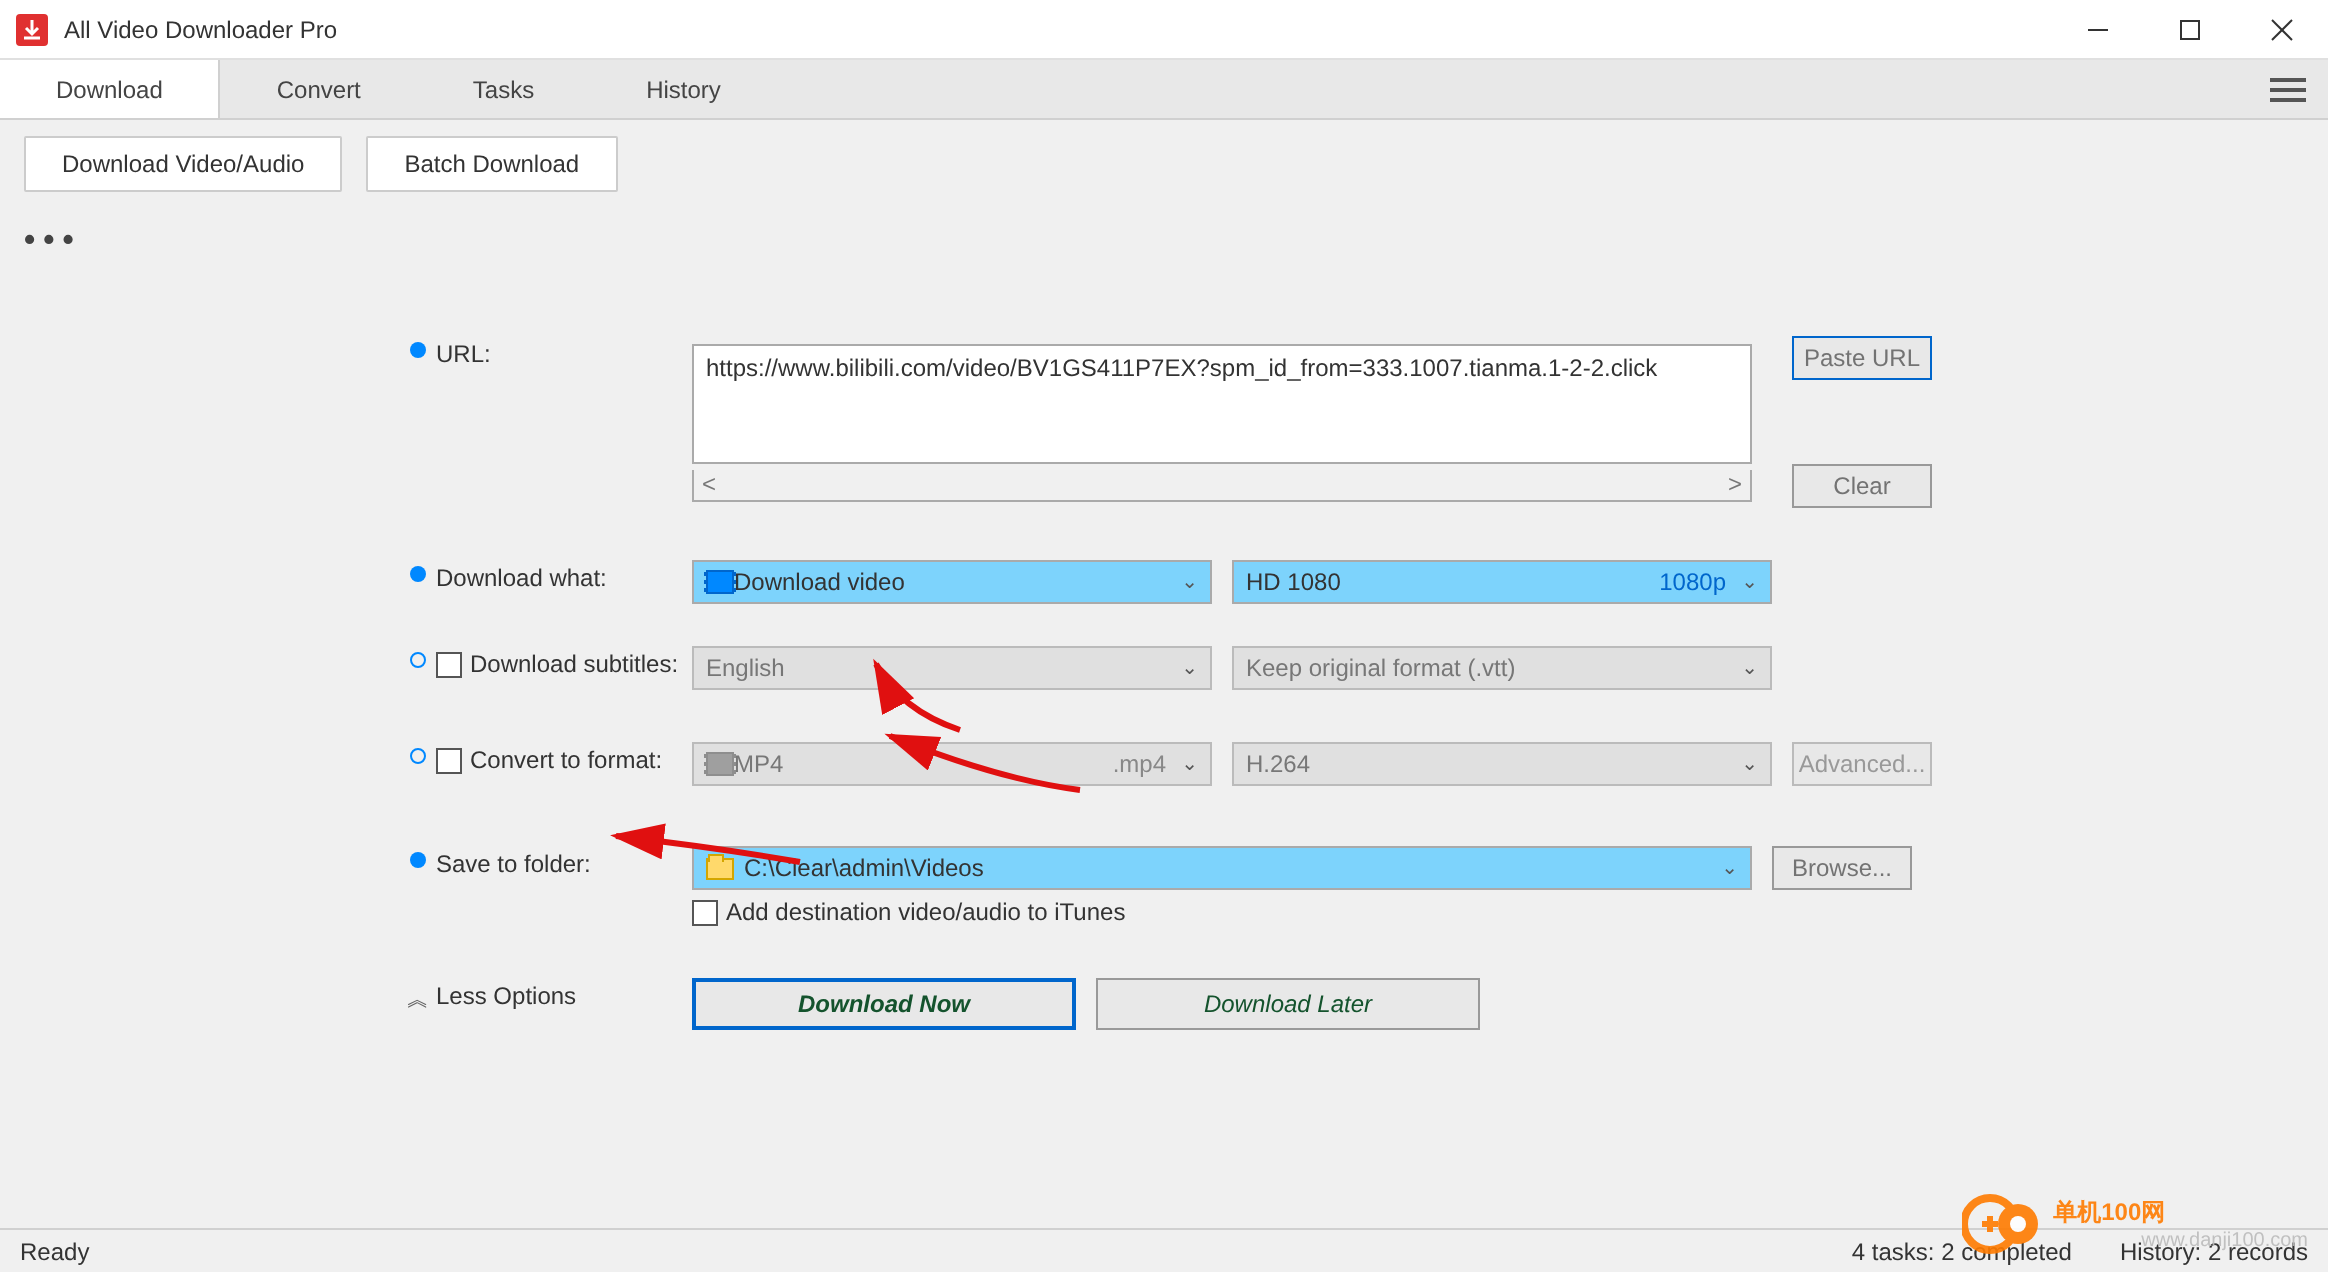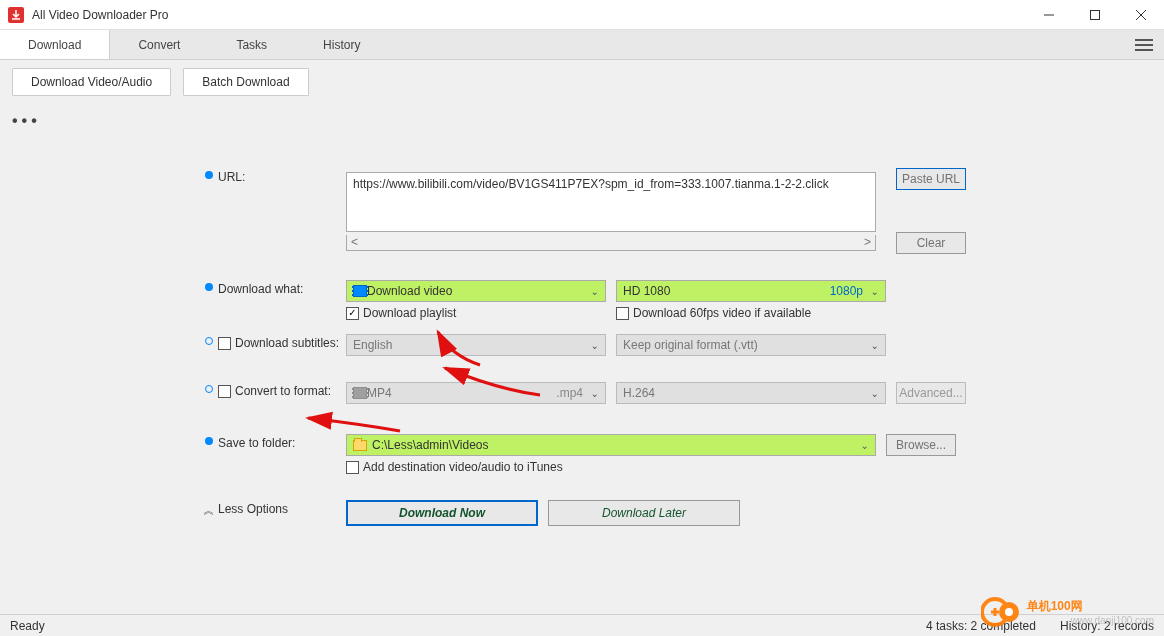--- a/index.html
+++ b/index.html
@@ -39,21 +39,21 @@
 .url-wrap { width: 530px; }
 .url-box { width: 530px; height: 60px; border: 1px solid #aaa; background: #fff; padding: 4px 6px; color: #333; resize: none; overflow: hidden; }
 .url-scroll { width: 530px; height: 16px; border: 1px solid #aaa; border-top: none; background: #f0f0f0; display: flex; justify-content: space-between; align-items: center; padding: 0 4px; color: #777; font-size: 10px; }
 
 
 .side-btns { display: flex; flex-direction: column; gap: 6px; margin-left: 10px; }
 .side-btn { width: 70px; height: 22px; border: 1px solid #999; background: #e8e8e8; cursor: pointer; display: flex; align-items: center; justify-content: center; color: #737373; }
 .side-btn.primary { border: 1px solid #0066cc; background: #e8e8e8; }
 
 
-.sel { height: 22px; border: 1px solid #aaa; background: #bef264; display: flex; align-items: center; padding: 0 6px; position: relative; color: #333; }
+.sel { height: 22px; border: 1px solid #aaa; background: #7dd3fc; display: flex; align-items: center; padding: 0 6px; position: relative; color: #333; }
 .sel .arrow { margin-left: auto; color: #555; font-size: 10px; }
 .sel.disabled { background: #e0e0e0; color: #777; border-color: #bbb; }
 .sel .right-text { margin-left: auto; margin-right: 16px; color: #0066cc; }
 .w260 { width: 260px; } .w260b { width: 270px; } .w530 { width: 530px; }
 
 .check-row { display: flex; align-items: center; gap: 4px; color: #333; }
 .chk { width: 13px; height: 13px; border: 1px solid #555; background: #fff; display: flex; align-items: center; justify-content: center; font-size: 10px; }
 .chk.checked::before { content: "✓"; color: #000; line-height: 1; }
 
 
@@ -169,30 +169,20 @@
       <div class="sel w260b">
         <span>HD 1080</span>
         <span class="right-text">1080p</span>
         <span class="arrow" style="position:absolute;right:6px">⌄</span>
       </div>
     </div>
   </div>
   <div class="row tight">
     <div class="bullet-col"></div>
       <div class="label-col"></div>
-    <div class="ctrl-col" style="gap:10px">
-      <div class="check-row" style="width:260px">
-        <div class="chk checked"></div>
-        <span>Download playlist</span>
-      </div>
-      <div class="check-row">
-        <div class="chk"></div>
-        <span>Download 60fps video if available</span>
-      </div>
-    </div>
   </div>
 
   <div class="row">
     <div class="bullet-col">
         <div class="bullet hollow"></div>
       </div>
     <div class="label-col">
       <div class="check-row">
         <div class="chk"></div>
         <span>Download subtitles:</span>
@@ -240,21 +230,21 @@
   <div style="height:24px"></div>
 
   <div class="row">
     <div class="bullet-col">
         <div class="bullet"></div>
       </div>
     <div class="label-col">Save to folder:</div>
     <div class="ctrl-col">
       <div class="sel w530">
         <span class="folder-ico"></span>
-        <span>C:\Less\admin\Videos</span>
+        <span>C:\Clear\admin\Videos</span>
         <span class="arrow">⌄</span>
       </div>
       <button class="side-btn">Browse...</button>
     </div>
   </div>
   <div class="row tight">
     <div class="bullet-col"></div>
       <div class="label-col"></div>
     <div class="ctrl-col">
       <div class="check-row">

